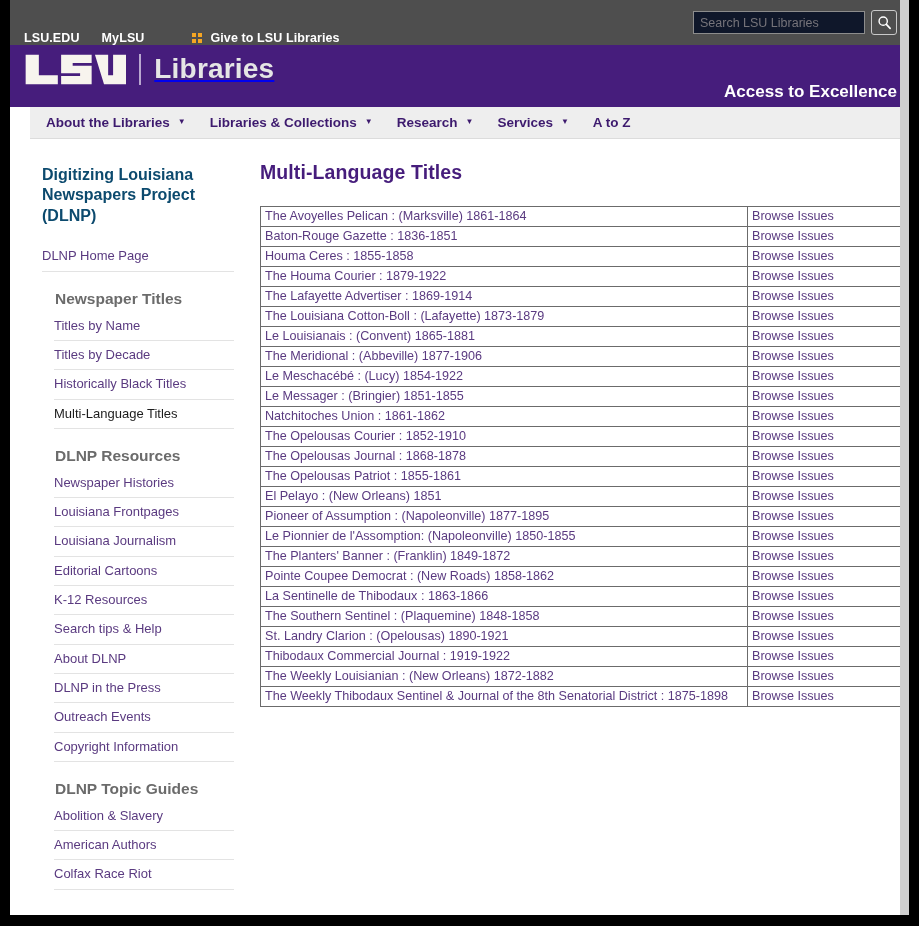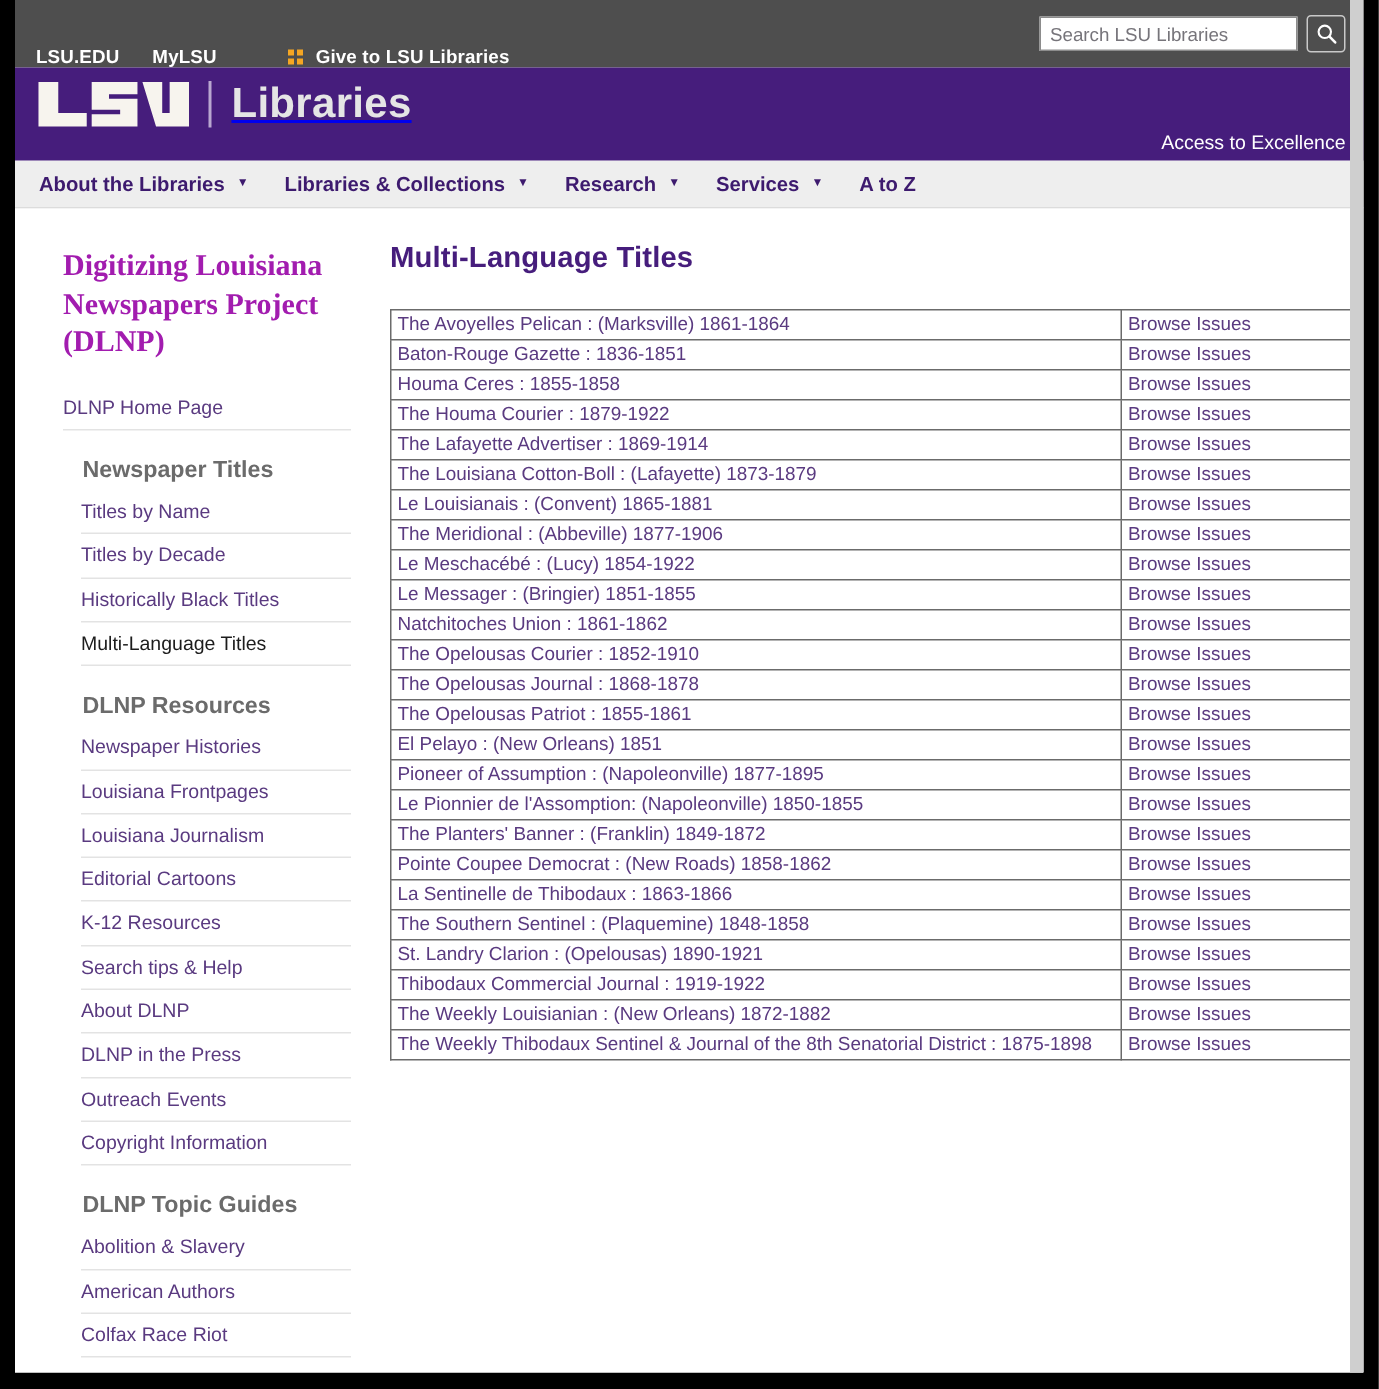--- a/index.html
+++ b/index.html
@@ -61,21 +61,21 @@
   .search-area {
     position: absolute;
     right: 12px; top: 10px;
     display: flex;
     align-items: center;
   }
   .search-input {
     width: 172px;
     height: 23px;
     border: 1px solid #8c8c8c;
-    background: #ffffff;
+    background: #0f172a;
     color: #6d6d6d;
     font-size: 12.5px;
     font-family: "Liberation Sans", sans-serif;
     padding: 0 6px;
     outline: none;
   }
   .search-input::placeholder { color: #76747a; opacity: 1; }
   .search-btn {
     width: 26px; height: 25px;
     margin-left: 6px;
@@ -116,32 +116,33 @@
     font-size: 28px;
     font-weight: bold;
     letter-spacing: .2px;
     line-height: 1;
     padding-bottom: 2px;
   }
   .tagline {
     position: absolute;
     right: 12px; bottom: 5px;
     color: #ffffff;
-    font-size: 13px;
-    font-weight: normal;
+    font-size: 17px;
+    font-weight: bold;
   }
 
   
   .mainnav {
     height: 32px;
     background: #eeeeee;
     border-bottom: 1px solid #dcdcdc;
     display: flex;
     align-items: center;
     padding-left: 16px;
+    margin-left: 20px;
   }
   .navitem {
     display: flex;
     align-items: center;
     color: #3d1a6e;
     font-size: 13.5px;
     font-weight: bold;
     text-decoration: none;
     margin-right: 24px;
     cursor: pointer;
@@ -160,26 +161,25 @@
     display: flex;
     height: 820px;
     background: #ffffff;
   }
   .sidebar {
     width: 242px;
     flex: 0 0 242px;
     padding: 26px 18px 0 32px;
   }
   .sb-title {
-    color: #a21caf;
-    font-size: 20px;
+    color: #0c4a6e;
+    font-size: 16px;
     font-weight: bold;
     line-height: 1.28;
     margin: 0 0 16px 0;
-    font-family: Liberation Serif, serif;
   }
   .sb-head {
     color: #6b6b6b;
     font-size: 15.5px;
     font-weight: bold;
     margin: 18px 0 4px 13px;
   }
   .sb-link {
     display: block;
     color: #5a3a80;

